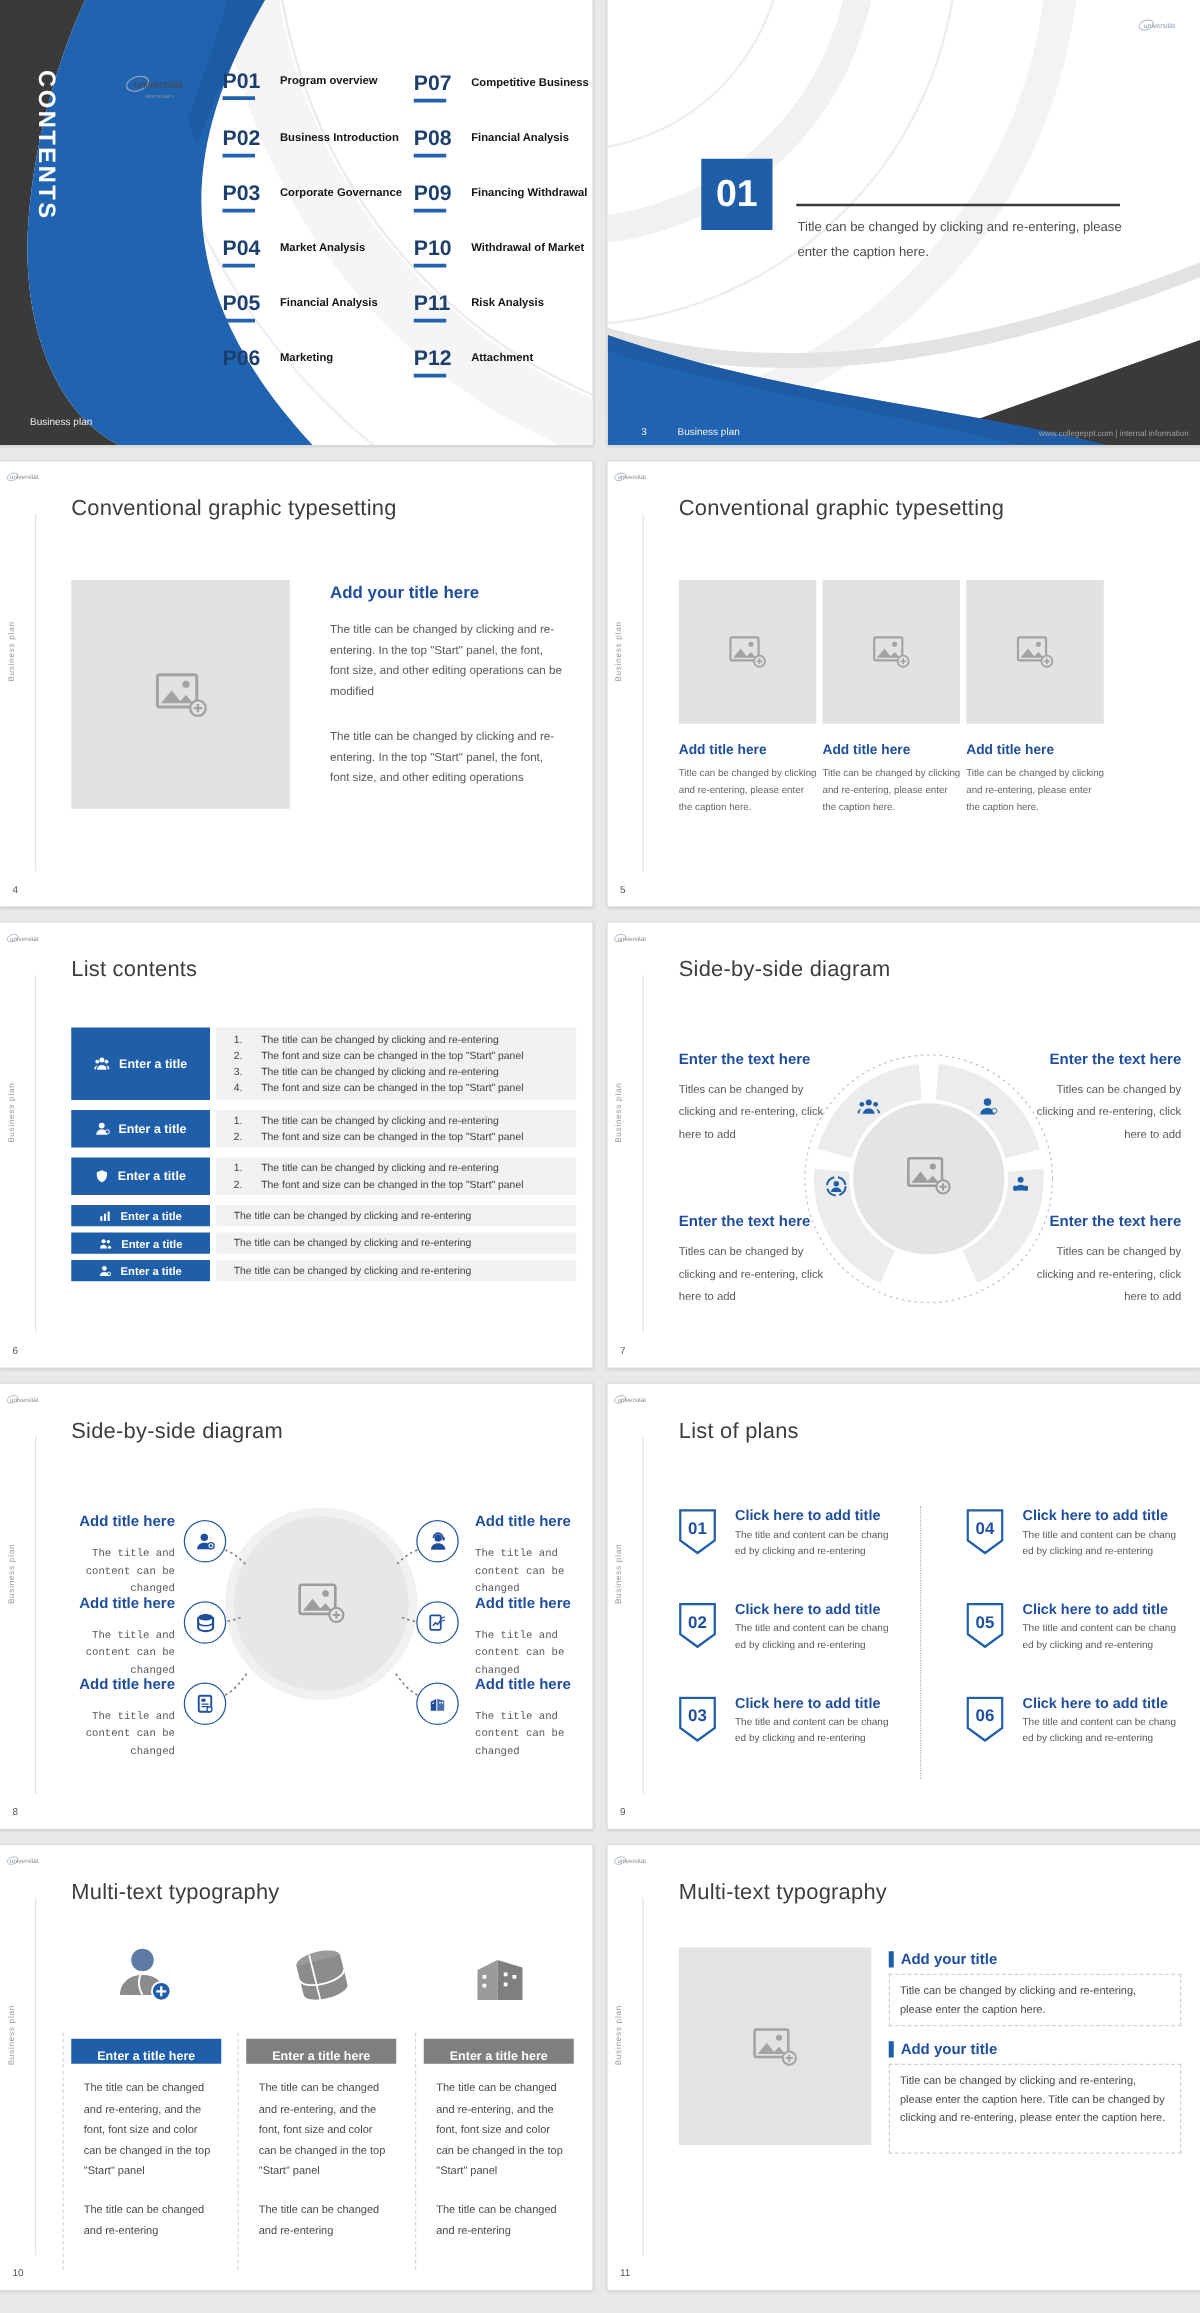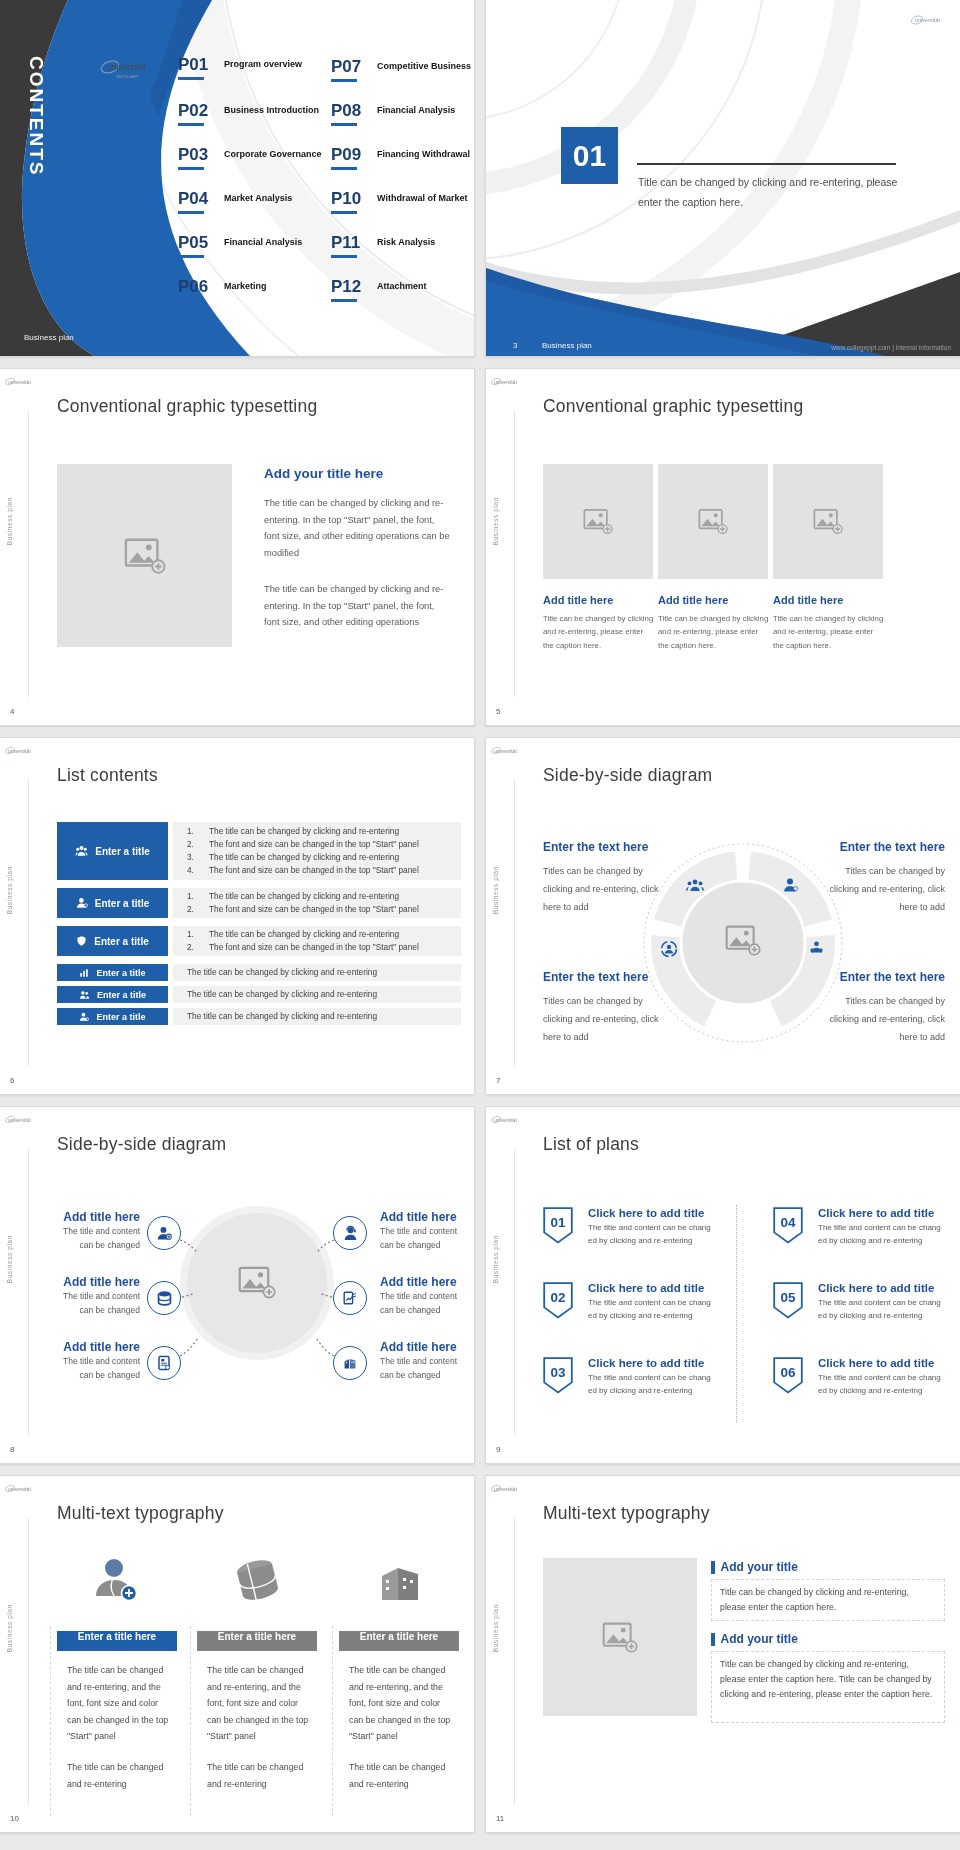--- a/index.html
+++ b/index.html
@@ -41,28 +41,28 @@
          display:flex;flex-direction:column;justify-content:center;padding:0 0 0 14px;box-sizing:border-box;}
   .li{display:flex;font-size:8.3px;line-height:13.2px;}
   .li .n{width:22px;flex:none;}
   
   .txt-blk .bh{font-size:12px;}
   .txt-blk .bt{font-size:9px;line-height:18px;margin-top:8px;}
   
   .node{position:absolute;width:34px;height:34px;border-radius:50%;background:#fff;border:1.5px solid #2158a0;
         box-sizing:border-box;display:flex;align-items:center;justify-content:center;}
   .hub-blk .bh{font-size:12px;}
-  .hub-blk .bt{font-size:8.5px;line-height:14px;margin-top:0;}
+  .hub-blk .bt{font-size:8.5px;line-height:14px;margin-top:12px;font-family:Liberation Mono, monospace;}
   
   .plan-h{font-size:11.5px;}
   .plan-t{font-size:8px;line-height:12.5px;color:#595959;margin-top:3px;}
   .vdot{position:absolute;border-left:1px dotted #b5b5b5;}
   
   .hdr-bar{position:absolute;height:20px;width:120px;color:#fff;font-size:10px;font-weight:bold;
-           display:flex;align-items:flex-start;justify-content:center;}
+           display:flex;align-items:flex-end;justify-content:center;}
   .mt-body{position:absolute;width:106px;font-size:8.8px;line-height:16.5px;color:#4a4a4a;}
   .vdash{position:absolute;border-left:1px dashed #d8d8d8;}
   
   .blk-hdr{position:absolute;display:flex;align-items:center;gap:6px;}
   .blk-hdr .bar{width:3.5px;height:13px;background:#1f5fa9;}
   .blk-hdr .t{font-size:12px;font-weight:bold;color:#1f4e9c;}
   .dashbox{position:absolute;border:1px dashed #c9d2e0;box-sizing:border-box;
            font-size:8.8px;line-height:15px;color:#4a4a4a;padding:5px 8px;}
 </style>
 </head>

